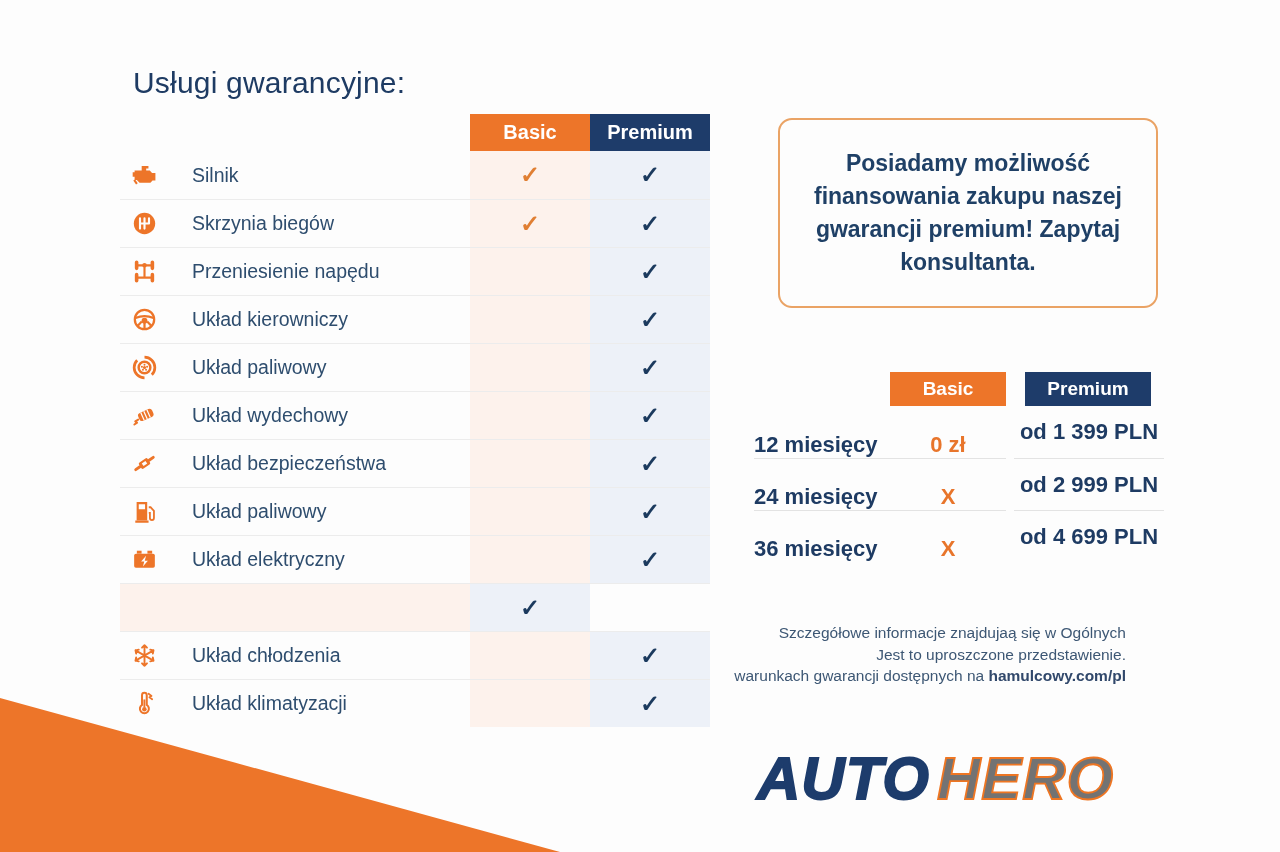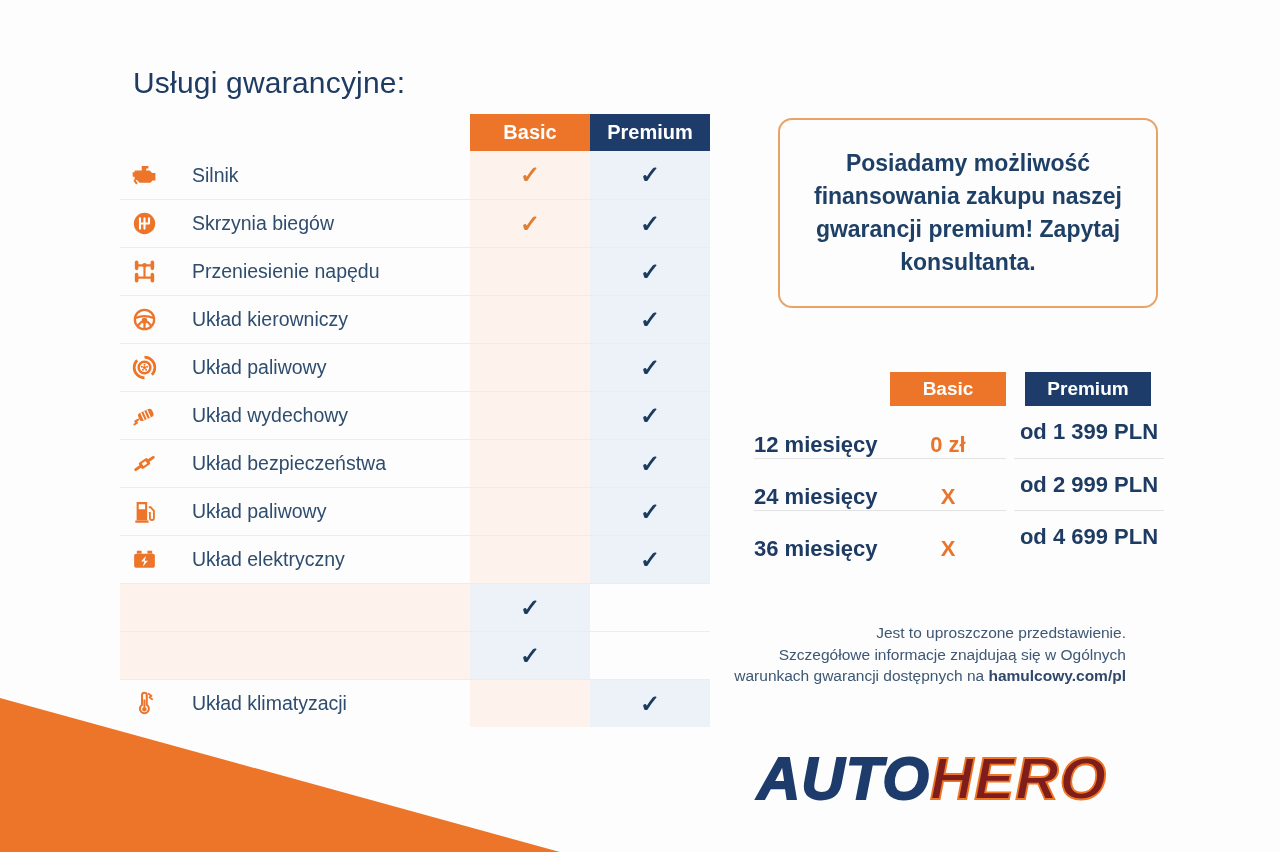--- a/index.html
+++ b/index.html
@@ -82,21 +82,21 @@
   .disclaimer .inline{display:inline;}
   .disclaimer b{font-weight:bold;color:#31486b;}
   
   .logo{
     position:absolute;left:757px;top:744px;
     font-size:60px;font-weight:bold;font-style:italic;
     letter-spacing:1px;white-space:nowrap;
     -webkit-text-stroke:1.8px currentColor;
   }
   .logo .part1{color:#1d3c6c;-webkit-text-stroke:1.8px #1d3c6c;}
-  .logo .part2{color:#7f1d1d;-webkit-text-stroke:1.8px #ee7623;}
+  .logo .part2{color:#737373;margin-left:7px;-webkit-text-stroke:1.8px #ee7623;}
 </style>
 </head>
 <body>
 
 <div class="corner-wedge"></div>
 
 <h1 class="page-title">Usługi gwarancyjne:</h1>
 
 <section class="services">
   <div class="svc-header">
@@ -258,20 +258,31 @@
     <span class="svc-cell cell-basic"></span>
     <span class="svc-cell cell-premium">✓</span>
   </div>
 
   <div class="svc-row">
     <span class="svc-cell cell-basic"></span>
     <span class="svc-cell cell-premium">✓</span>
   </div>
 
   <div class="svc-row">
+    <div class="svc-left">
+      <span class="svc-icon">
+            <svg viewBox="0 0 24 24">
+              <g stroke="currentColor" stroke-width="1.7" stroke-linecap="round" fill="none">
+                <path d="M12 2.8v18.4M4 7.4l16 9.2M4 16.6l16-9.2M12 2.8L9.8 5M12 2.8L14.2 5M12 21.2L9.8 19M12 21.2L14.2 19M4 7.4l.6 2.9M4 7.4l2.9-.6M20 16.6l-.6-2.9M20 16.6l-2.9.6M4 16.6l.6-2.9M4 16.6l2.9.6M20 7.4l-.6 2.9M20 7.4l-2.9-.6"></path>
+                <circle cx="12" cy="12" r="1.6" fill="currentColor" stroke="none"></circle>
+              </g>
+            </svg>
+          </span>
+      <span class="svc-label">Układ chłodzenia</span>
+    </div>
     <span class="svc-cell cell-basic"></span>
     <span class="svc-cell cell-premium">✓</span>
   </div>
 
   <div class="svc-row">
     <div class="svc-left">
       <span class="svc-icon">
             <svg viewBox="0 0 24 24">
               <path d="M9.8 4.6a2.1 2.1 0 014.2 0v8.6a4 4 0 11-4.2 0z" fill="none" stroke="currentColor" stroke-width="1.8"></path>
               <circle cx="11.9" cy="17" r="2" fill="currentColor"></circle>
@@ -320,22 +331,22 @@
     <div class="price-lb">
       <span class="price-period">36 miesięcy</span>
       <span class="price-basic">X</span>
     </div>
     <span class="price-premium">od 4 699 PLN</span>
   </div>
 </div>
 </section>
 
 <footer class="disclaimer">
+  <span>Szczegółowe informacje znajdujaą się w Ogólnych</span>
   <span>Jest to uproszczone przedstawienie.</span>
-  <span>Szczegółowe informacje znajdujaą się w Ogólnych</span>
   <span>
     <span class="inline">warunkach gwarancji dostępnych na </span><b class="inline">hamulcowy.com/pl</b>
   </span>
 </footer>
 
 <div class="logo">
   <span class="part1">AUTO</span><span class="part2">HERO</span>
 </div>
 
 </body></html>

